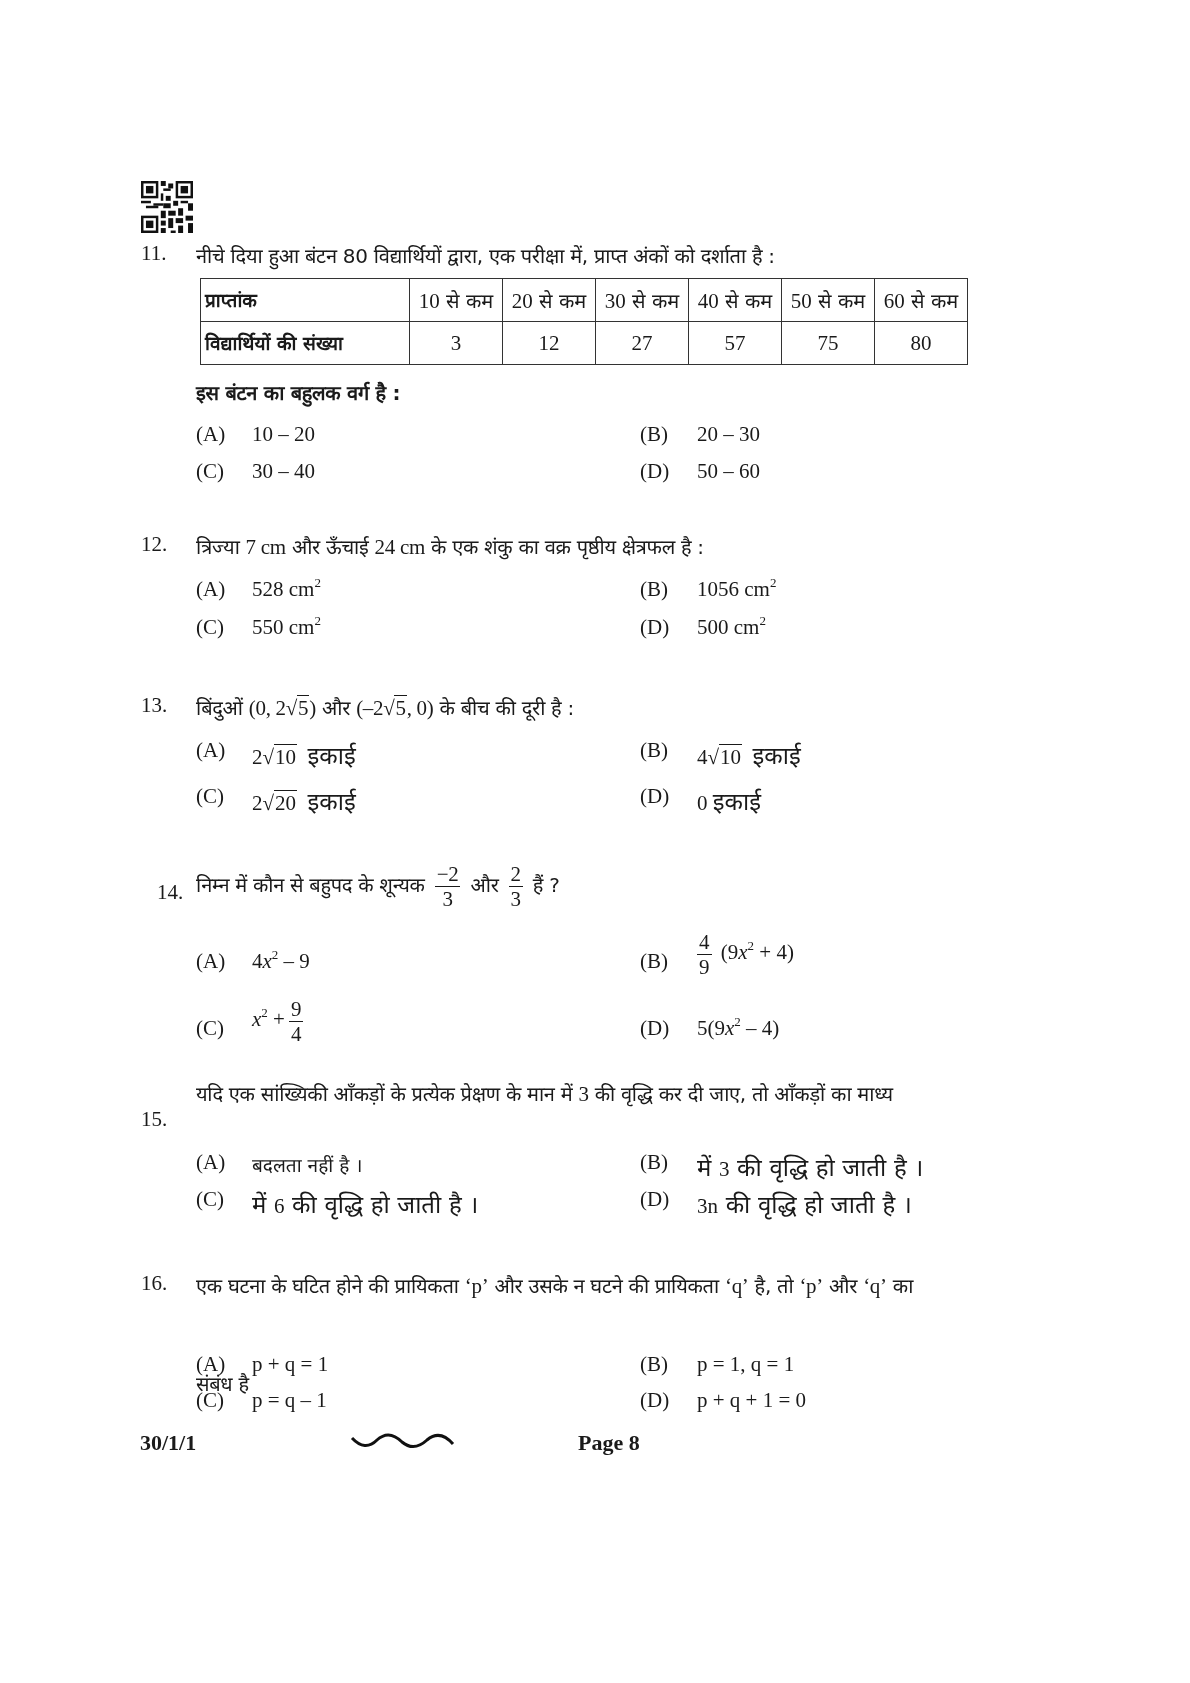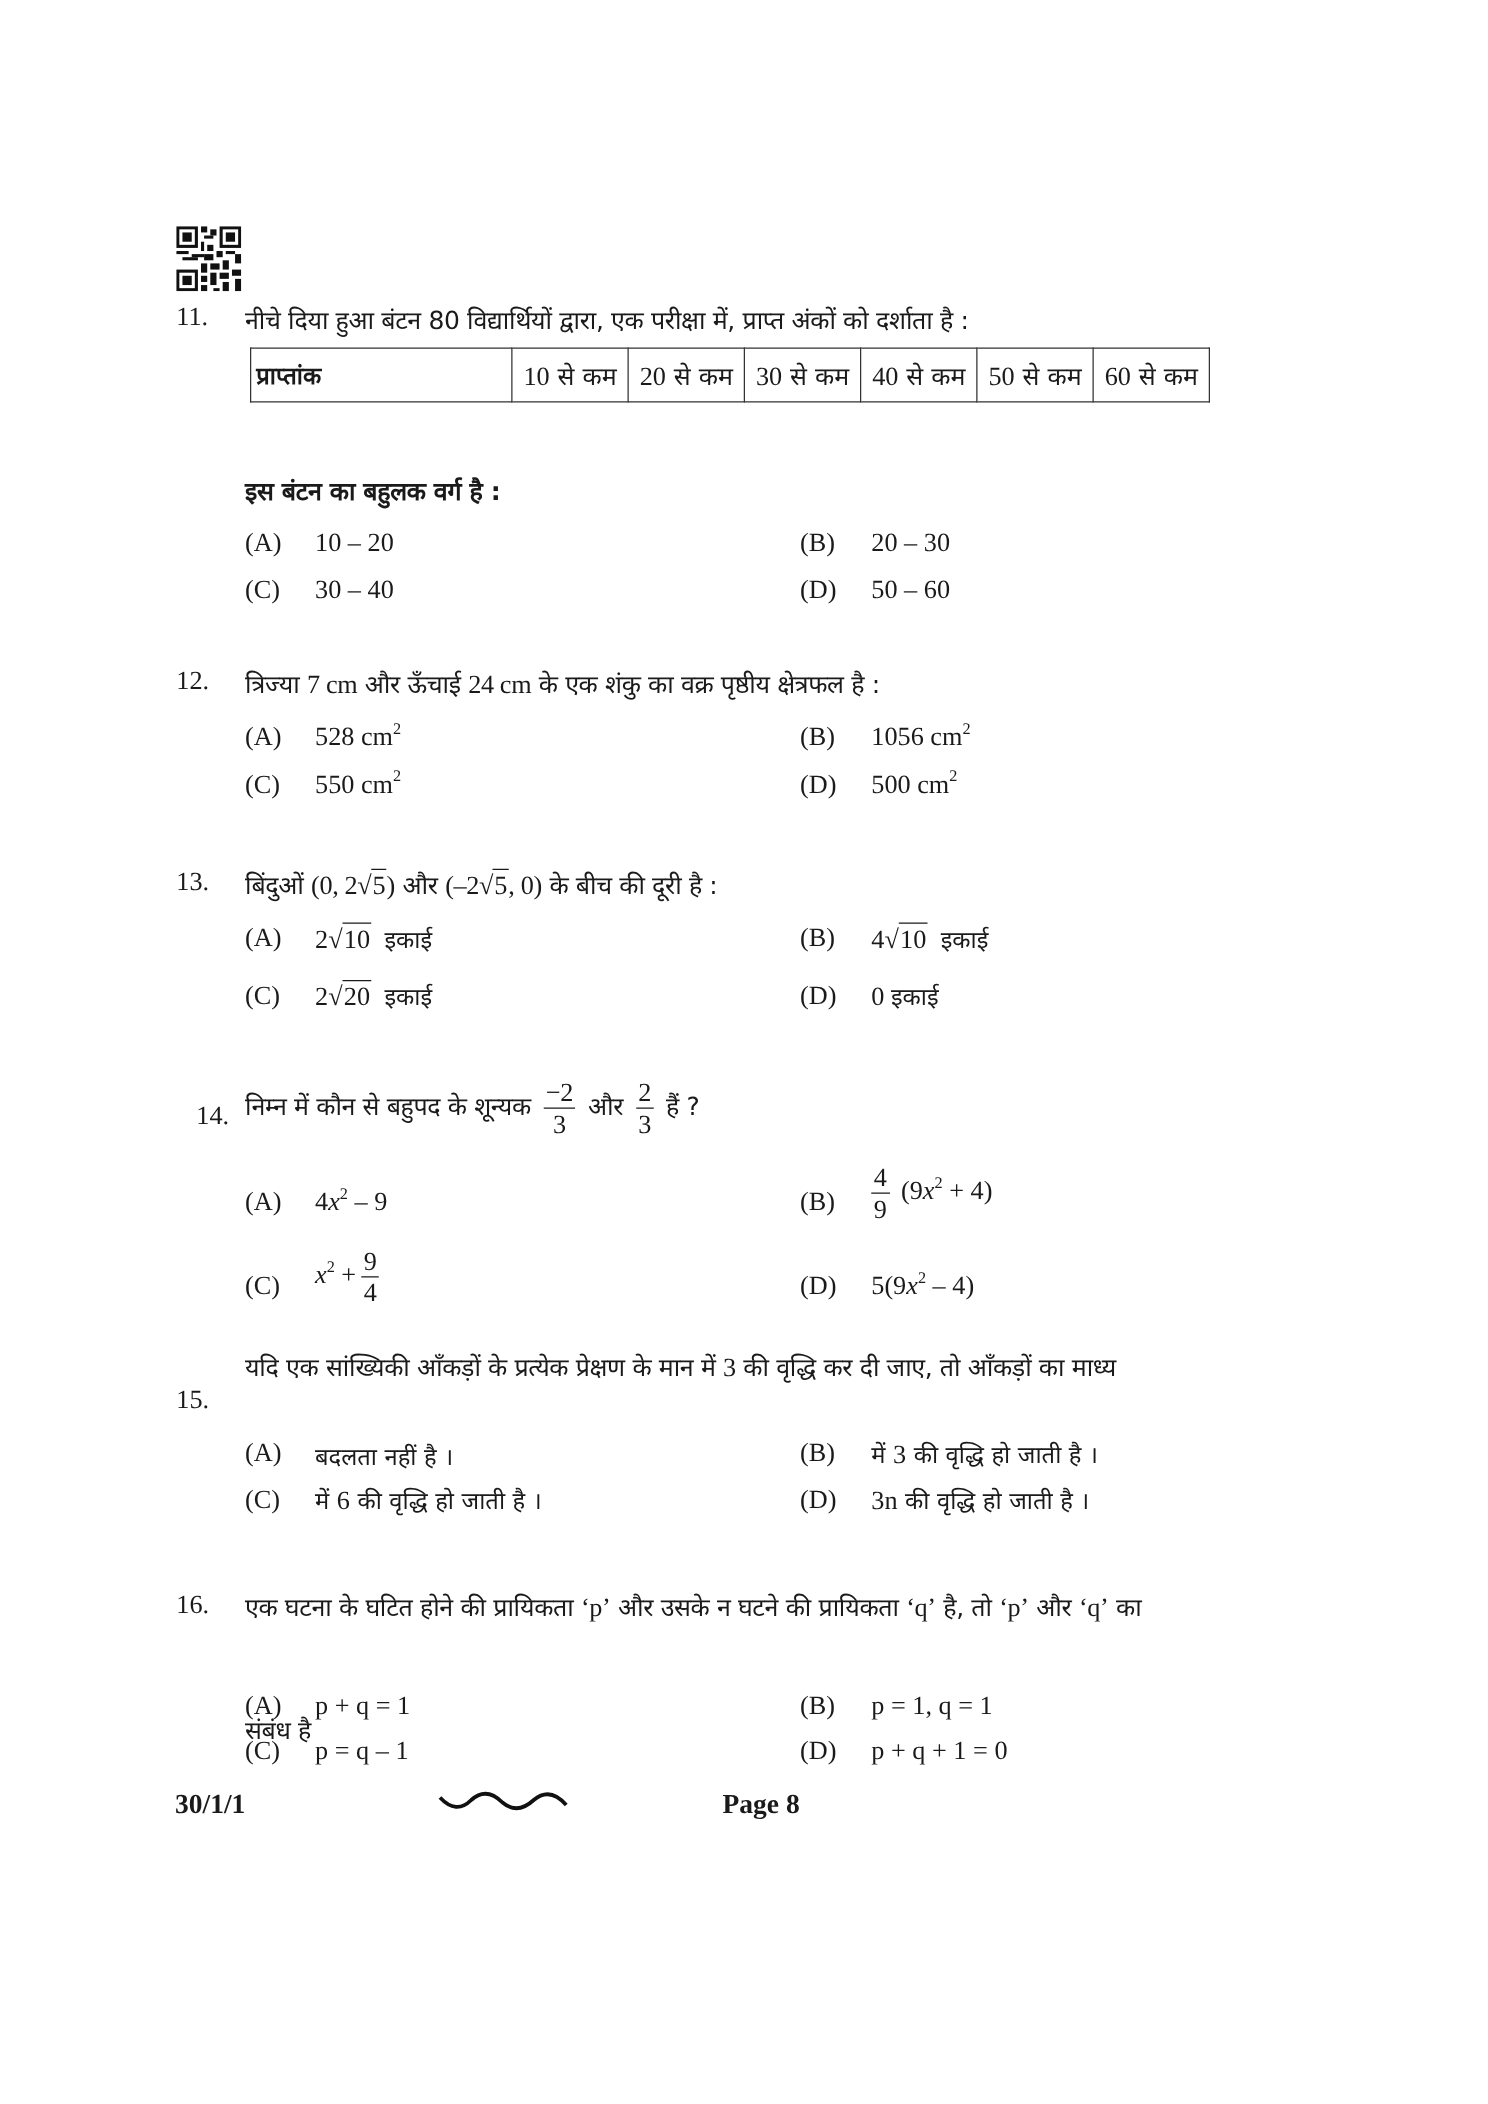--- a/index.html
+++ b/index.html
@@ -8,21 +8,21 @@
     font-family: "DejaVu Serif", "Liberation Serif", serif;
     color: #1a1a1a;
   }
   .abs { position: absolute; }
   .qr { left: 141px; top: 181px; width: 52px; height: 52px; }
   .qnum { position: absolute; font-size: 21px; font-family: "Liberation Serif", "DejaVu Serif", serif; }
   .qtext { position: absolute; font-size: 20px; font-family: "DejaVu Sans", "Liberation Sans", sans-serif; white-space: nowrap; letter-spacing: -0.3px; }
   .opt-label { position: absolute; font-size: 21px; font-family: "Liberation Serif", "DejaVu Serif", serif; }
   .opt-val { position: absolute; font-size: 21px; font-family: "Liberation Serif", "DejaVu Serif", serif; white-space: nowrap; }
   .opt-val.hi { font-family: "DejaVu Sans", "Liberation Sans", sans-serif; font-size: 19px; }
-  .opt-val .hi { font-family: "DejaVu Sans", "Liberation Sans", sans-serif; font-size: 19px; }
+  .opt-val .hi { font-family: "DejaVu Sans", "Liberation Sans", sans-serif; font-size: 24px; }
   .serif { font-family: "Liberation Serif", "DejaVu Serif", serif; font-size: 21px; }
   sup { font-size: 13px; vertical-align: 9px; line-height: 0; }
   .sqrt { display: inline-block; position: relative; }
   .sqrt .rad { font-size: 21px; }
   .sqrt .under { border-top: 1.3px solid #1a1a1a; padding: 0 1px; }
   .frac { display: inline-block; vertical-align: middle; text-align: center; margin: 0 4px; }
   .frac span { display: block; line-height: 24px; font-family: "Liberation Serif", "DejaVu Serif", serif; font-size: 21px; }
   .frac .num { border-bottom: 1.3px solid #1a1a1a; padding: 0 2px; }
 
   table.dist {
@@ -94,20 +94,29 @@
     <tbody>
         <tr>
       <td class="head">प्राप्तांक</td>
       <td class="col"><span>10</span><span class="hi"> से कम</span></td>
       <td class="col"><span>20</span><span class="hi"> से कम</span></td>
       <td class="col"><span>30</span><span class="hi"> से कम</span></td>
       <td class="col"><span>40</span><span class="hi"> से कम</span></td>
       <td class="col"><span>50</span><span class="hi"> से कम</span></td>
       <td class="col"><span>60</span><span class="hi"> से कम</span></td>
     </tr>
+    <tr>
+      <td class="head">विद्यार्थियों की संख्या</td>
+      <td>3</td>
+      <td>12</td>
+      <td>27</td>
+      <td>57</td>
+      <td>75</td>
+      <td>80</td>
+    </tr>
   </tbody>
     </table>
 
   <span class="qtext" style="left:196px; top:379px;font-weight:bold;">इस बंटन का बहुलक वर्ग है :</span>
 
   <span class="opt-label" style="left:196px; top:422px;">(A)</span>
   <span class="opt-val" style="left:252px; top:422px;">10 – 20</span>
   <span class="opt-label" style="left:640px; top:422px;">(B)</span>
   <span class="opt-val" style="left:697px; top:422px;">20 – 30</span>
   <span class="opt-label" style="left:196px; top:459px;">(C)</span>

